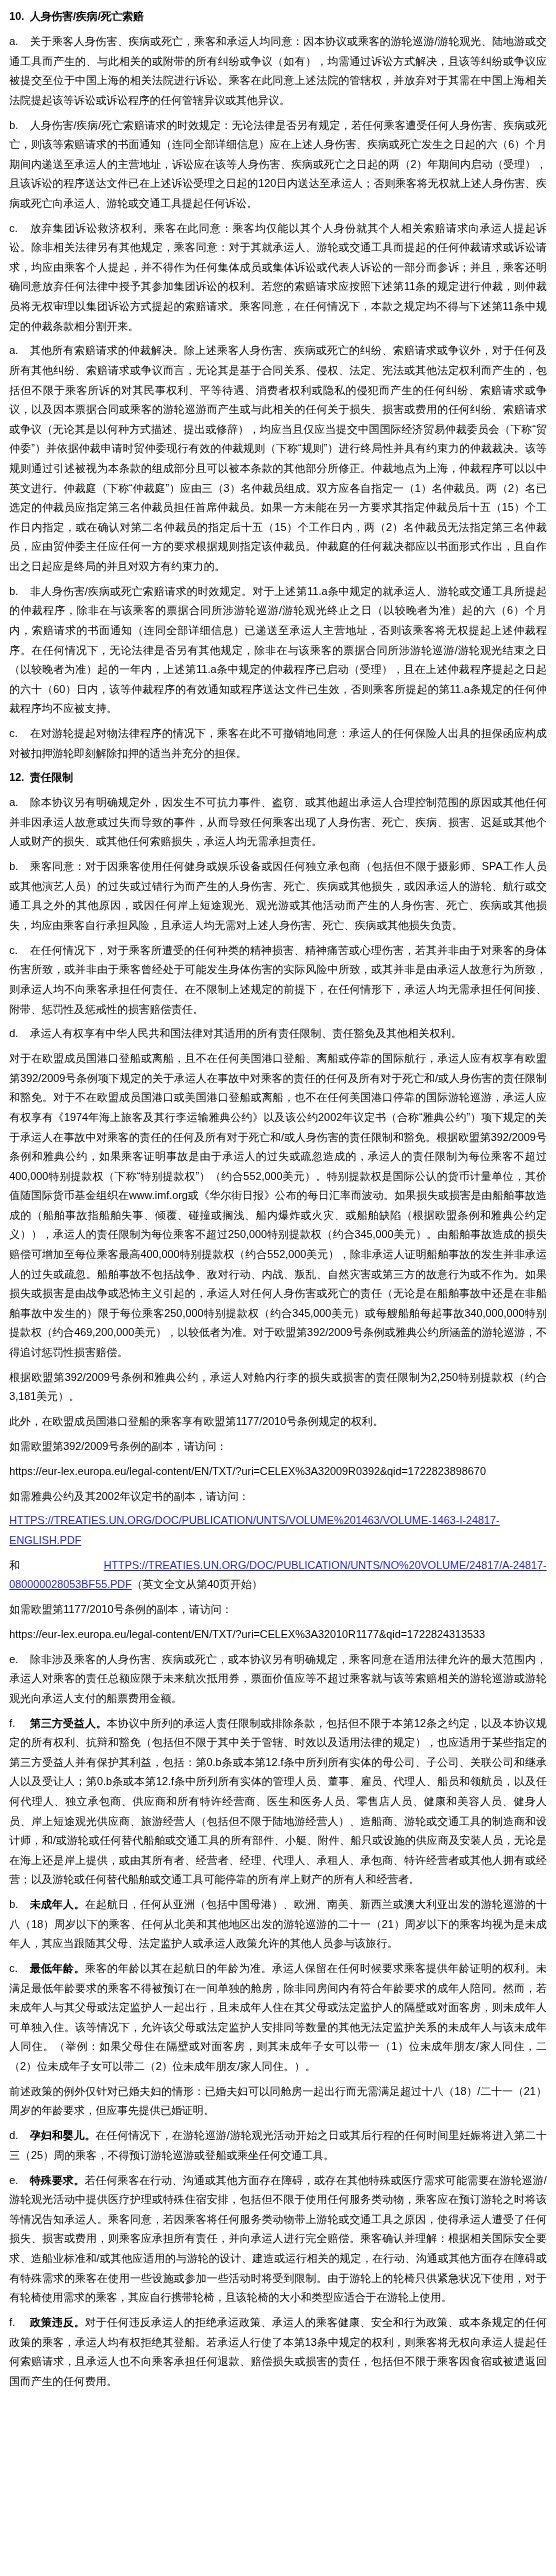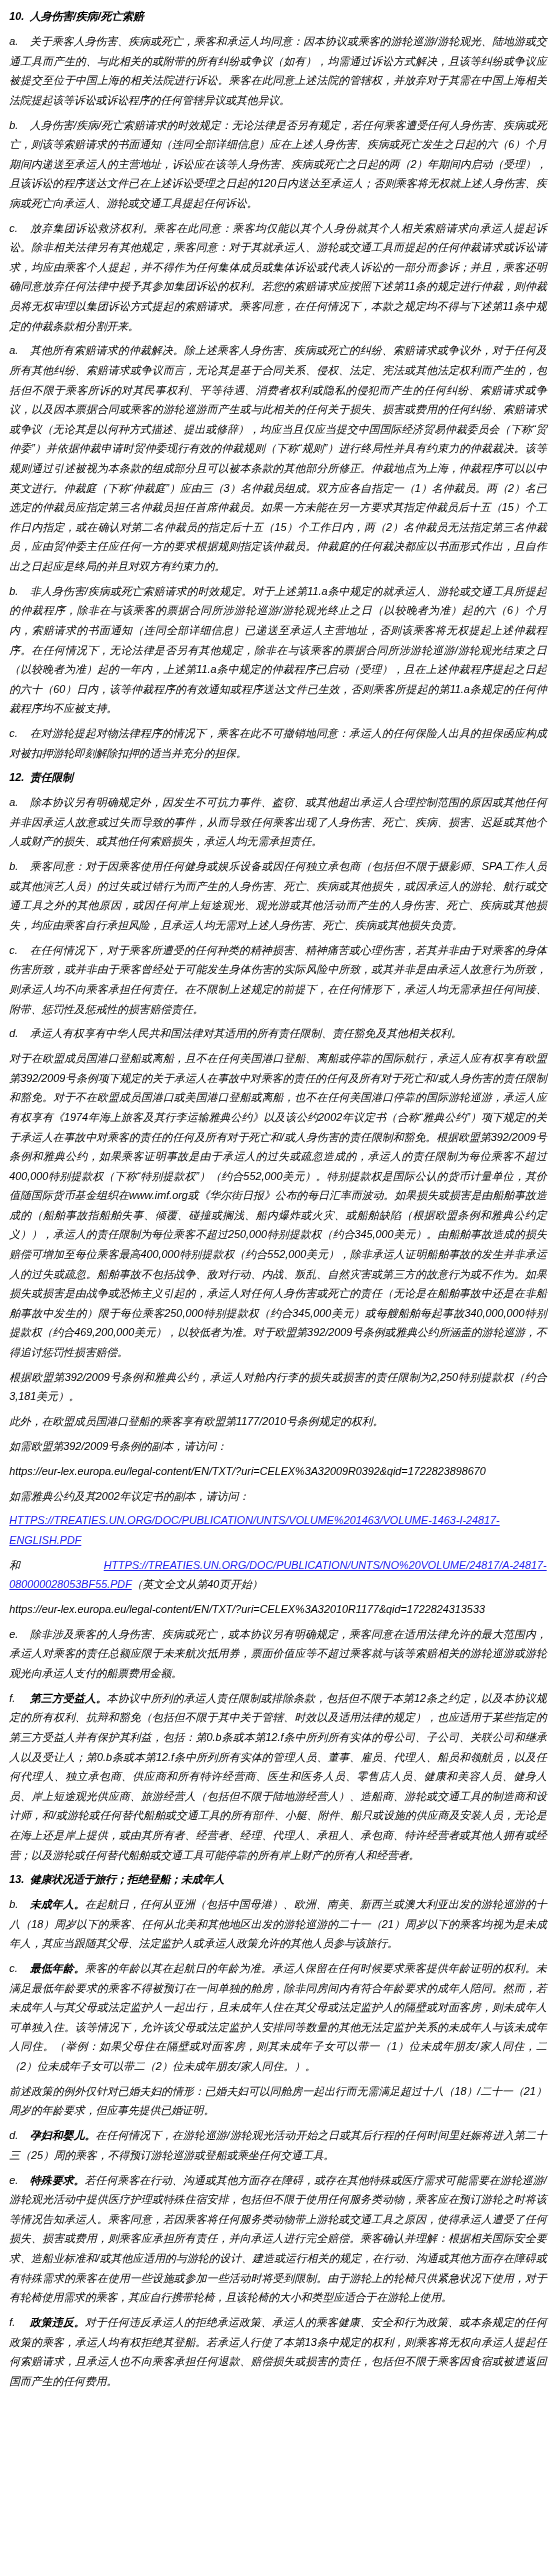--- a/index.html
+++ b/index.html
@@ -15,21 +15,20 @@
   .doc {
     padding: 7.2px 9.3px 13.4px 9.3px;
   }
   p {
     margin: 0 0 5.2px 0;
     font-size: 10.8px;
     line-height: 19.6px;
     text-align: justify;
     overflow-wrap: anywhere;
     word-break: break-word;
-    font-style: italic;
   }
   p.heading {
     font-weight: bold;
   }
   .label {
     display: inline-block;
     min-width: 20.6px;
   }
   .bold {
     font-weight: bold;
@@ -57,24 +56,24 @@
     <p class="para"><span class="label">c.</span><span>在任何情况下，对于乘客所遭受的任何种类的精神损害、精神痛苦或心理伤害，若其并非由于对乘客的身体伤害所致，或并非由于乘客曾经处于可能发生身体伤害的实际风险中所致，或其并非是由承运人故意行为所致，则承运人均不向乘客承担任何责任。在不限制上述规定的前提下，在任何情形下，承运人均无需承担任何间接、附带、惩罚性及惩戒性的损害赔偿责任。</span></p>
     <p class="para"><span class="label">d.</span><span>承运人有权享有中华人民共和国法律对其适用的所有责任限制、责任豁免及其他相关权利。</span></p>
     <p class="para"><span>对于在欧盟成员国港口登船或离船，且不在任何美国港口登船、离船或停靠的国际航行，承运人应有权享有欧盟第392/2009号条例项下规定的关于承运人在事故中对乘客的责任的任何及所有对于死亡和/或人身伤害的责任限制和豁免。对于不在欧盟成员国港口或美国港口登船或离船，也不在任何美国港口停靠的国际游轮巡游，承运人应有权享有《1974年海上旅客及其行李运输雅典公约》以及该公约2002年议定书（合称“雅典公约”）项下规定的关于承运人在事故中对乘客的责任的任何及所有对于死亡和/或人身伤害的责任限制和豁免。根据欧盟第392/2009号条例和雅典公约，如果乘客证明事故是由于承运人的过失或疏忽造成的，承运人的责任限制为每位乘客不超过400,000特别提款权（下称“特别提款权”）（约合552,000美元）。特别提款权是国际公认的货币计量单位，其价值随国际货币基金组织在www.imf.org或《华尔街日报》公布的每日汇率而波动。如果损失或损害是由船舶事故造成的（船舶事故指船舶失事、倾覆、碰撞或搁浅、船内爆炸或火灾、或船舶缺陷（根据欧盟条例和雅典公约定义）），承运人的责任限制为每位乘客不超过250,000特别提款权（约合345,000美元）。由船舶事故造成的损失赔偿可增加至每位乘客最高400,000特别提款权（约合552,000美元），除非承运人证明船舶事故的发生并非承运人的过失或疏忽。船舶事故不包括战争、敌对行动、内战、叛乱、自然灾害或第三方的故意行为或不作为。如果损失或损害是由战争或恐怖主义引起的，承运人对任何人身伤害或死亡的责任（无论是在船舶事故中还是在非船舶事故中发生的）限于每位乘客250,000特别提款权（约合345,000美元）或每艘船舶每起事故340,000,000特别提款权（约合469,200,000美元），以较低者为准。对于欧盟第392/2009号条例或雅典公约所涵盖的游轮巡游，不得追讨惩罚性损害赔偿。</span></p>
     <p class="para"><span>根据欧盟第392/2009号条例和雅典公约，承运人对舱内行李的损失或损害的责任限制为2,250特别提款权（约合3,181美元）。</span></p>
     <p class="para"><span>此外，在欧盟成员国港口登船的乘客享有欧盟第1177/2010号条例规定的权利。</span></p>
     <p class="para"><span>如需欧盟第392/2009号条例的副本，请访问：</span></p>
     <p class="para"><span>https://eur-lex.europa.eu/legal-content/EN/TXT/?uri=CELEX%3A32009R0392&amp;qid=1722823898670</span></p>
     <p class="para"><span>如需雅典公约及其2002年议定书的副本，请访问：</span></p>
     <p class="para"><a href="#" class="link">HTTPS://TREATIES.UN.ORG/DOC/PUBLICATION/UNTS/VOLUME%201463/VOLUME-1463-I-24817-ENGLISH.PDF</a></p>
     <p class="para"><span>和 </span><a href="#" class="link">HTTPS://TREATIES.UN.ORG/DOC/PUBLICATION/UNTS/NO%20VOLUME/24817/A-24817-080000028053BF55.PDF</a><span>（英文全文从第40页开始）</span></p>
+    <p class="para"><span>如需欧盟第1177/2010号条例的副本，请访问：</span></p>
     <p class="para"><span>https://eur-lex.europa.eu/legal-content/EN/TXT/?uri=CELEX%3A32010R1177&amp;qid=1722824313533</span></p>
     <p class="para"><span class="label">e.</span><span>除非涉及乘客的人身伤害、疾病或死亡，或本协议另有明确规定，乘客同意在适用法律允许的最大范围内，承运人对乘客的责任总额应限于未来航次抵用券，票面价值应等不超过乘客就与该等索赔相关的游轮巡游或游轮观光向承运人支付的船票费用金额。</span></p>
     <p class="para"><span class="label">f.</span><span class="bold">第三方受益人。</span><span>本协议中所列的承运人责任限制或排除条款，包括但不限于本第12条之约定，以及本协议规定的所有权利、抗辩和豁免（包括但不限于其中关于管辖、时效以及适用法律的规定），也应适用于某些指定的第三方受益人并有保护其利益，包括：第0.b条或本第12.f条中所列所有实体的母公司、子公司、关联公司和继承人以及受让人；第0.b条或本第12.f条中所列所有实体的管理人员、董事、雇员、代理人、船员和领航员，以及任何代理人、独立承包商、供应商和所有特许经营商、医生和医务人员、零售店人员、健康和美容人员、健身人员、岸上短途观光供应商、旅游经营人（包括但不限于陆地游经营人）、造船商、游轮或交通工具的制造商和设计师，和/或游轮或任何替代船舶或交通工具的所有部件、小艇、附件、船只或设施的供应商及安装人员，无论是在海上还是岸上提供，或由其所有者、经营者、经理、代理人、承租人、承包商、特许经营者或其他人拥有或经营；以及游轮或任何替代船舶或交通工具可能停靠的所有岸上财产的所有人和经营者。</span></p>
-    <p class="heading"><span class="label">13.</span><span>健康状况适于旅行；拒绝登船；未成年人</span></p>
     <p class="para"><span class="label">b.</span><span class="bold">未成年人。</span><span>在起航日，任何从亚洲（包括中国母港）、欧洲、南美、新西兰或澳大利亚出发的游轮巡游的十八（18）周岁以下的乘客、任何从北美和其他地区出发的游轮巡游的二十一（21）周岁以下的乘客均视为是未成年人，其应当跟随其父母、法定监护人或承运人政策允许的其他人员参与该旅行。</span></p>
     <p class="para"><span class="label">c.</span><span class="bold">最低年龄。</span><span>乘客的年龄以其在起航日的年龄为准。承运人保留在任何时候要求乘客提供年龄证明的权利。未满足最低年龄要求的乘客不得被预订在一间单独的舱房，除非同房间内有符合年龄要求的成年人陪同。然而，若未成年人与其父母或法定监护人一起出行，且未成年人住在其父母或法定监护人的隔壁或对面客房，则未成年人可单独入住。该等情况下，允许该父母或法定监护人安排同等数量的其他无法定监护关系的未成年人与该未成年人同住。（举例：如果父母住在隔壁或对面客房，则其未成年子女可以带一（1）位未成年朋友/家人同住，二（2）位未成年子女可以带二（2）位未成年朋友/家人同住。）。</span></p>
     <p class="para"><span>前述政策的例外仅针对已婚夫妇的情形：已婚夫妇可以同舱房一起出行而无需满足超过十八（18）/二十一（21）周岁的年龄要求，但应事先提供已婚证明。</span></p>
     <p class="para"><span class="label">d.</span><span class="bold">孕妇和婴儿。</span><span>在任何情况下，在游轮巡游/游轮观光活动开始之日或其后行程的任何时间里妊娠将进入第二十三（25）周的乘客，不得预订游轮巡游或登船或乘坐任何交通工具。</span></p>
     <p class="para"><span class="label">e.</span><span class="bold">特殊要求。</span><span>若任何乘客在行动、沟通或其他方面存在障碍，或存在其他特殊或医疗需求可能需要在游轮巡游/游轮观光活动中提供医疗护理或特殊住宿安排，包括但不限于使用任何服务类动物，乘客应在预订游轮之时将该等情况告知承运人。乘客同意，若因乘客将任何服务类动物带上游轮或交通工具之原因，使得承运人遭受了任何损失、损害或费用，则乘客应承担所有责任，并向承运人进行完全赔偿。乘客确认并理解：根据相关国际安全要求、造船业标准和/或其他应适用的与游轮的设计、建造或运行相关的规定，在行动、沟通或其他方面存在障碍或有特殊需求的乘客在使用一些设施或参加一些活动时将受到限制。由于游轮上的轮椅只供紧急状况下使用，对于有轮椅使用需求的乘客，其应自行携带轮椅，且该轮椅的大小和类型应适合于在游轮上使用。</span></p>
     <p class="para"><span class="label">f.</span><span class="bold">政策违反。</span><span>对于任何违反承运人的拒绝承运政策、承运人的乘客健康、安全和行为政策、或本条规定的任何政策的乘客，承运人均有权拒绝其登船。若承运人行使了本第13条中规定的权利，则乘客将无权向承运人提起任何索赔请求，且承运人也不向乘客承担任何退款、赔偿损失或损害的责任，包括但不限于乘客因食宿或被遣返回国而产生的任何费用。</span></p>
   </div>
 
 
 </body></html>

